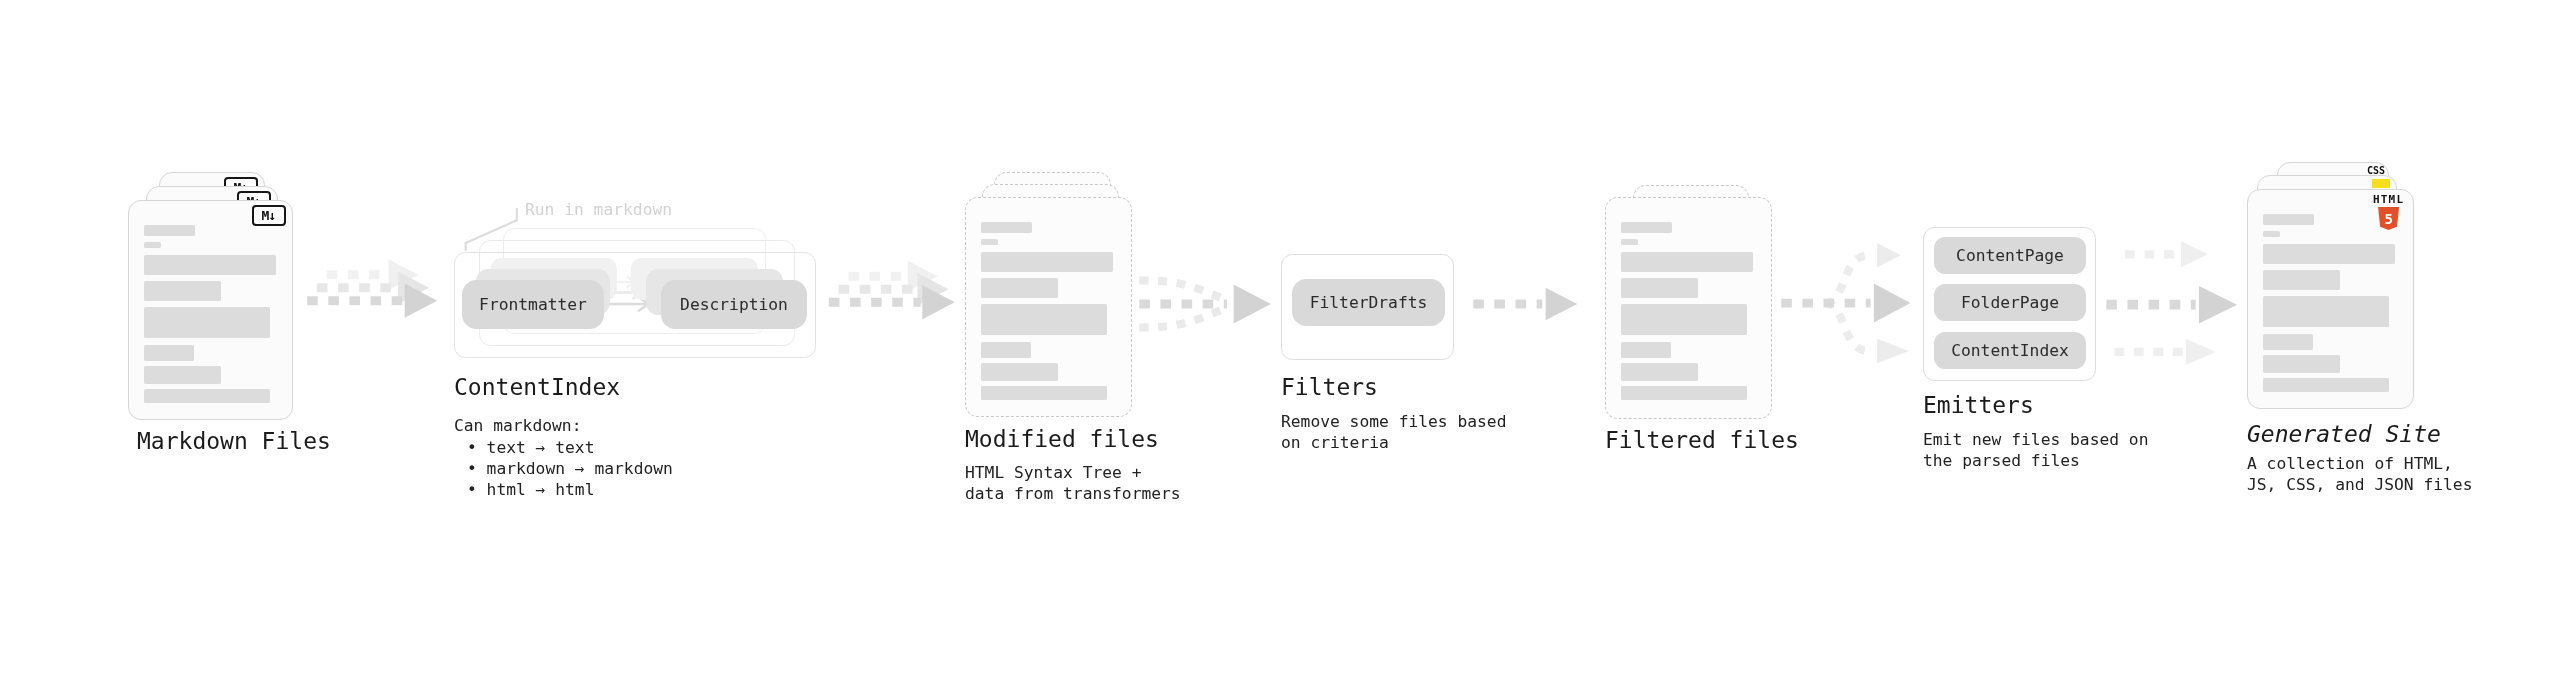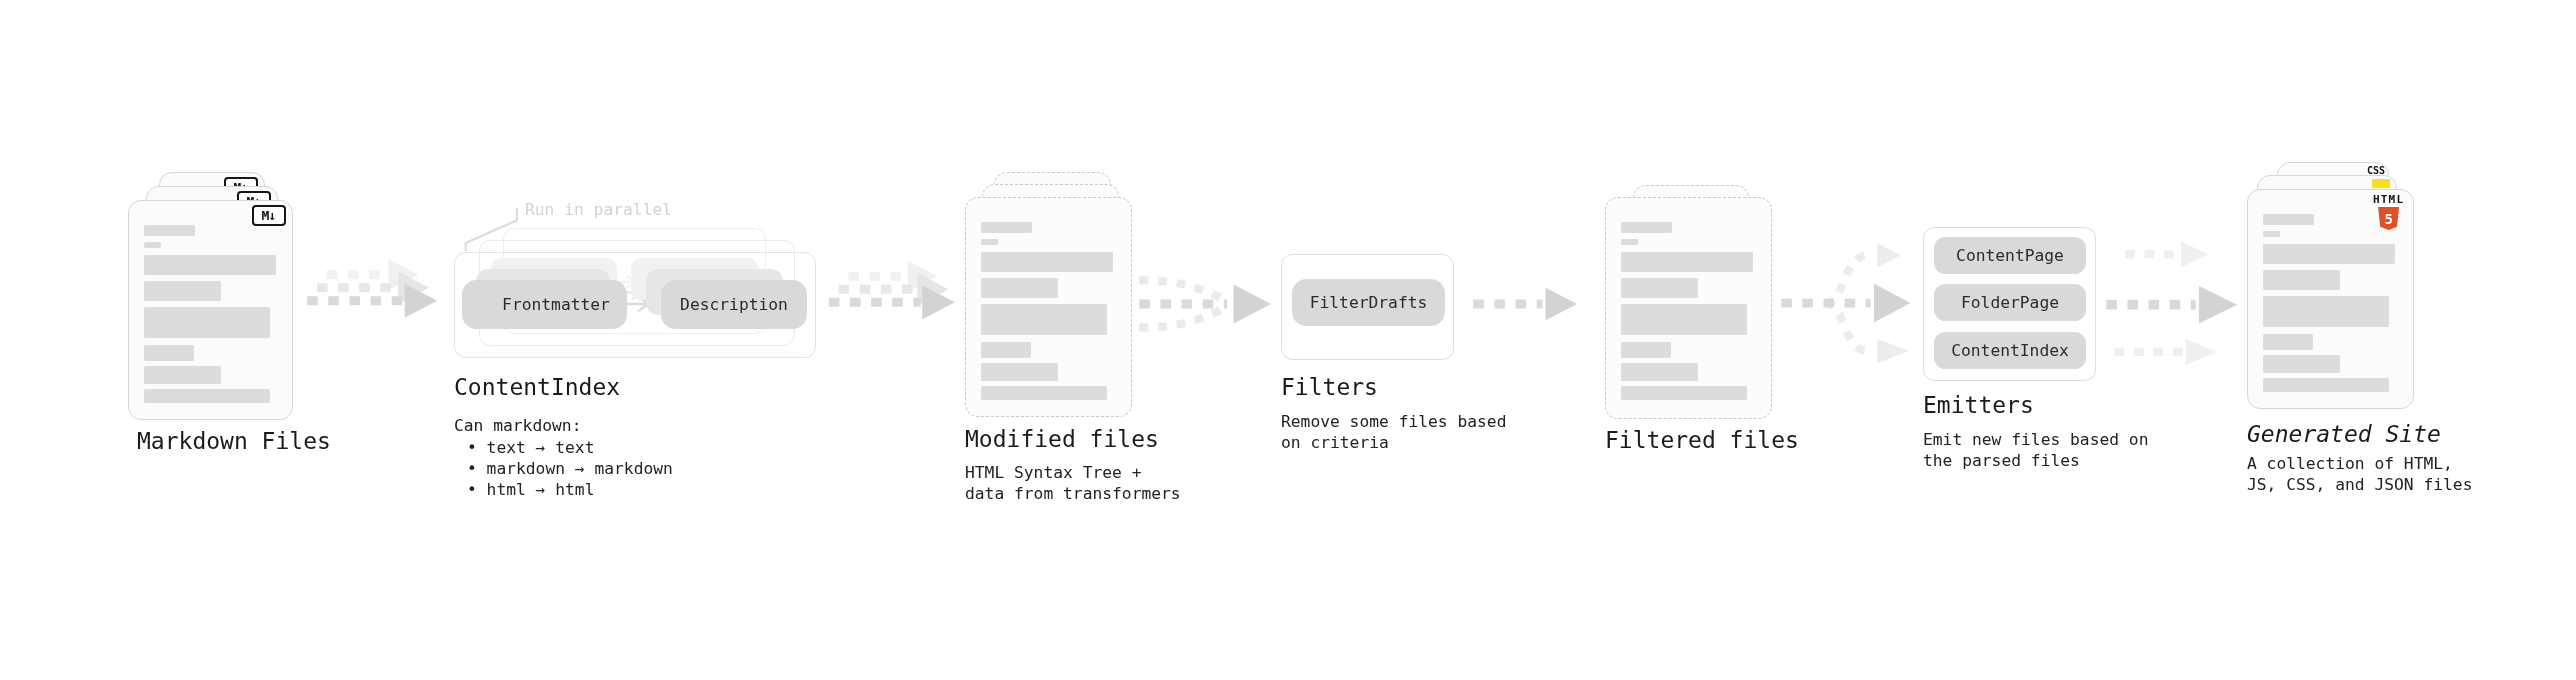--- a/index.html
+++ b/index.html
@@ -121,29 +121,29 @@
         <div class="bar b5"></div>
           <div class="bar b6"></div>
           <div class="bar b7"></div>
           <div class="bar b8"></div>
       </div>
     </div>
     <h2 class="title" style="left:137px;top:428px;margin:0;">Markdown Files</h2>
   </section>
 
   <section>
-    <div class="annotation" style="left:525px;top:200px;">Run in parallel</div>
+    <div class="annotation" style="left:525px;top:200px;">Run in markdown</div>
     <div class="tbox" style="left:503px;top:228px;width:263px;height:106px;border-color:#ededed;"></div>
     <div class="tbox" style="left:479px;top:240px;width:316px;height:106px;border-color:#eaeaea;"></div>
     <div class="tbox" style="left:454px;top:252px;width:362px;height:106px;border-color:#e3e3e3;"></div>
     <div class="pill echo3" style="left:491px;top:258px;width:126px;height:42px;"></div>
     <div class="pill echo2" style="left:476px;top:269px;width:134px;height:46px;"></div>
     <div class="pill echo3" style="left:631px;top:258px;width:127px;height:42px;"></div>
     <div class="pill echo2" style="left:646px;top:269px;width:137px;height:46px;"></div>
-    <div class="pill" style="left:462px;top:280px;width:142px;height:49px;padding-left:23px;">Frontmatter</div>
+    <div class="pill" style="left:462px;top:280px;width:142px;height:49px;">Frontmatter</div>
     <div class="pill" style="left:661px;top:280px;width:146px;height:49px;">Description</div>
     <h2 class="title" style="left:454px;top:374px;margin:0;">ContentIndex</h2>
     <div class="desc" style="left:454px;top:415px;">Can markdown:</div>
     <div class="desc" style="left:467px;top:437px;">• text → text</div>
     <div class="desc" style="left:467px;top:458px;">• markdown → markdown</div>
     <div class="desc" style="left:467px;top:479px;">• html → html</div>
   </section>
 
   <section>
     <div class="card dashed" style="left:994px;top:172px;width:117px;height:219px;"></div>

